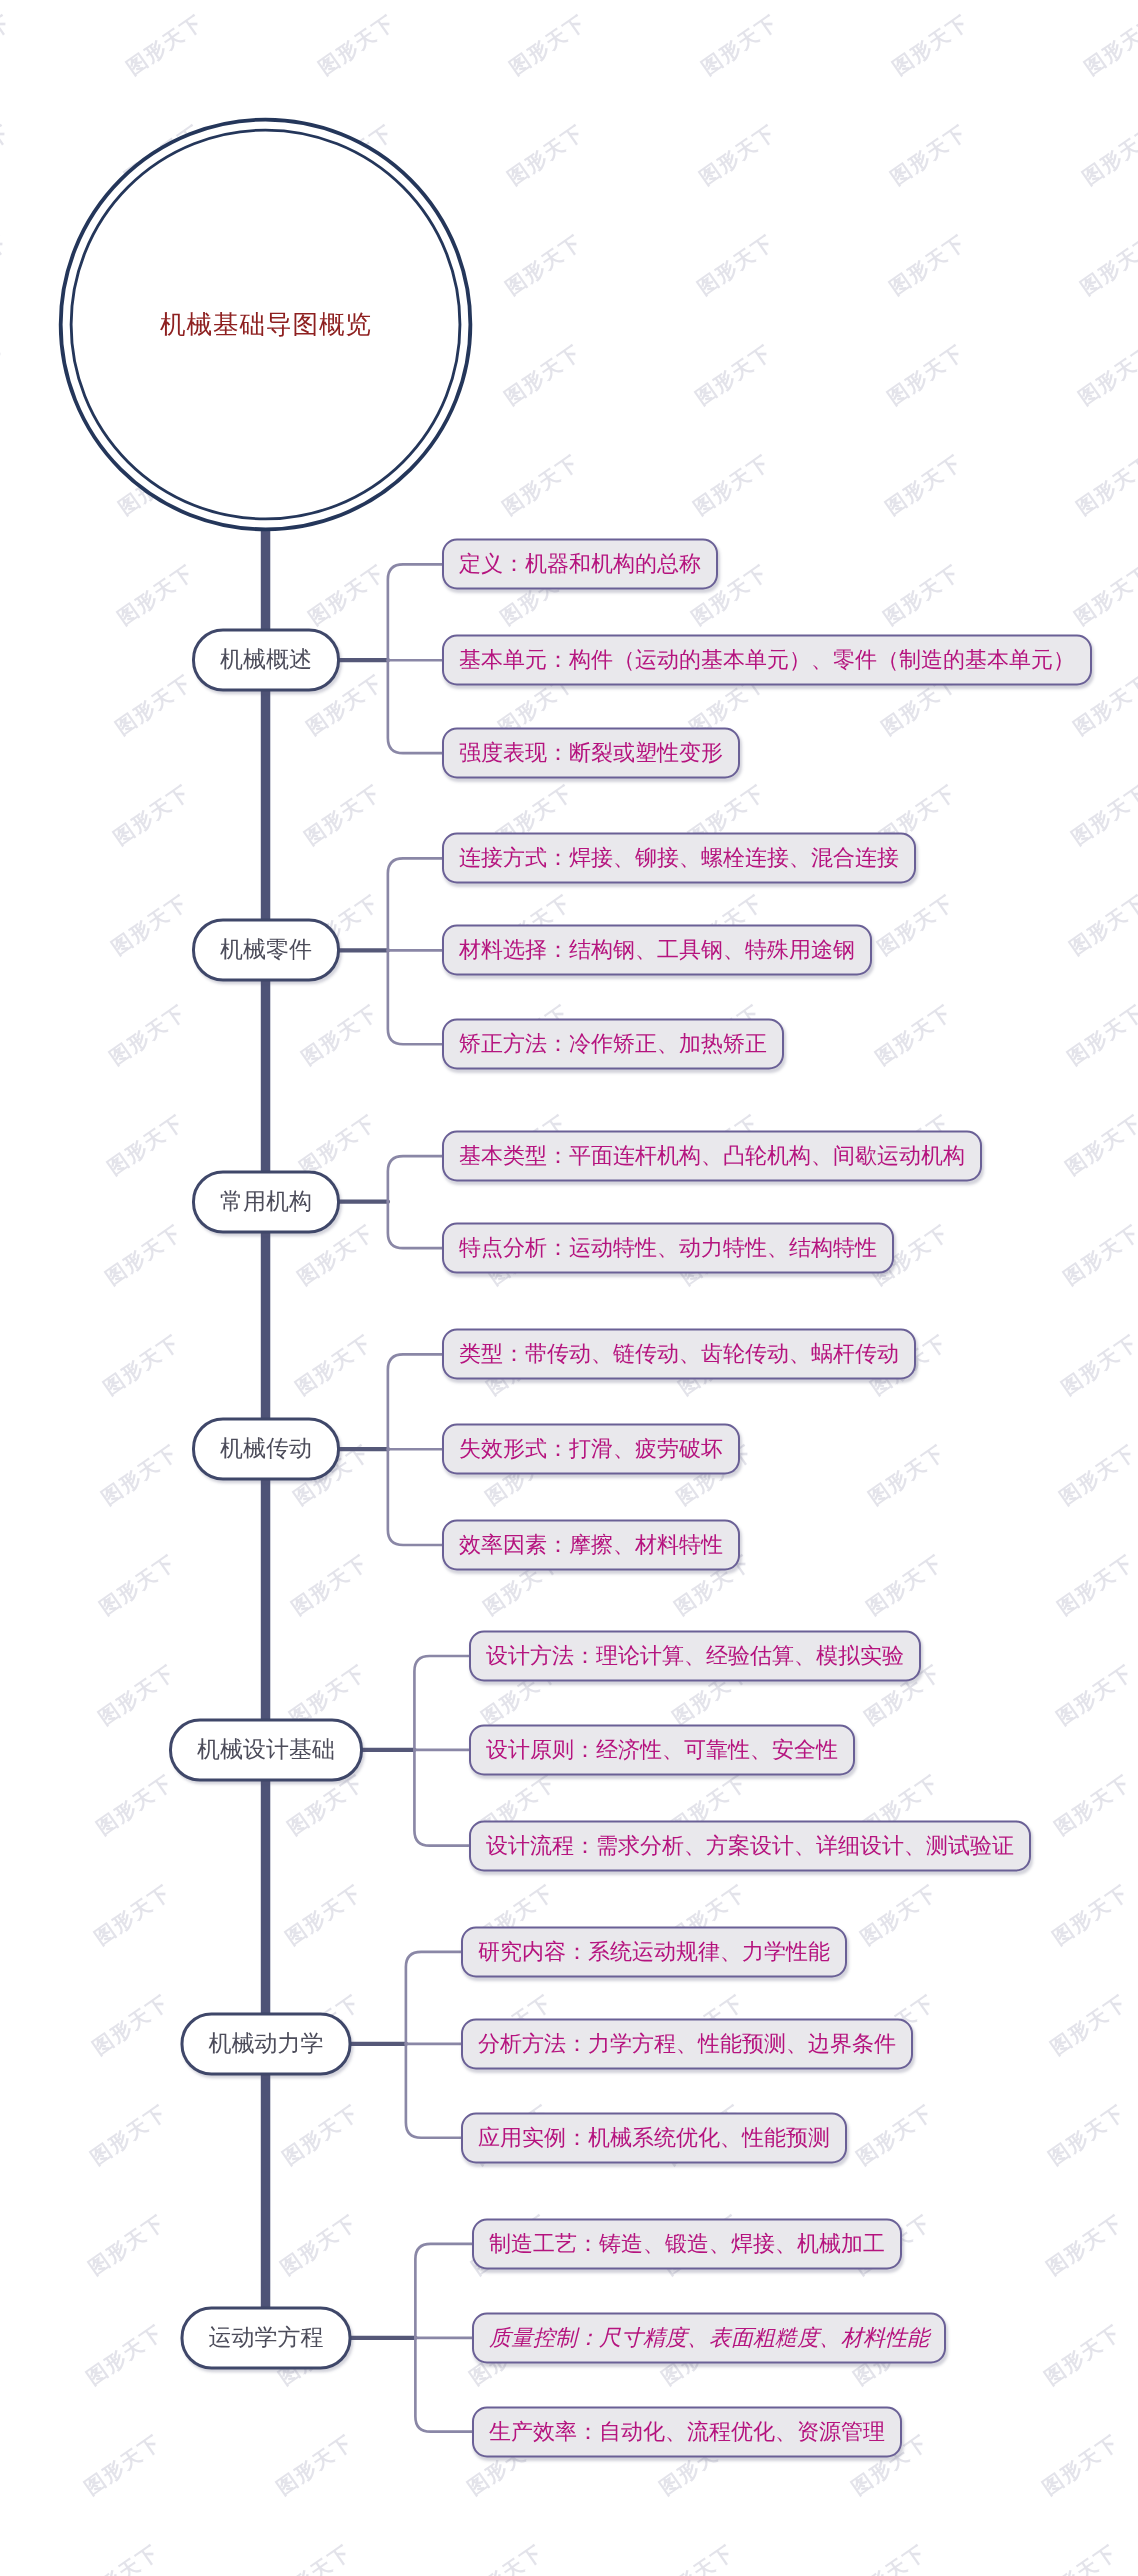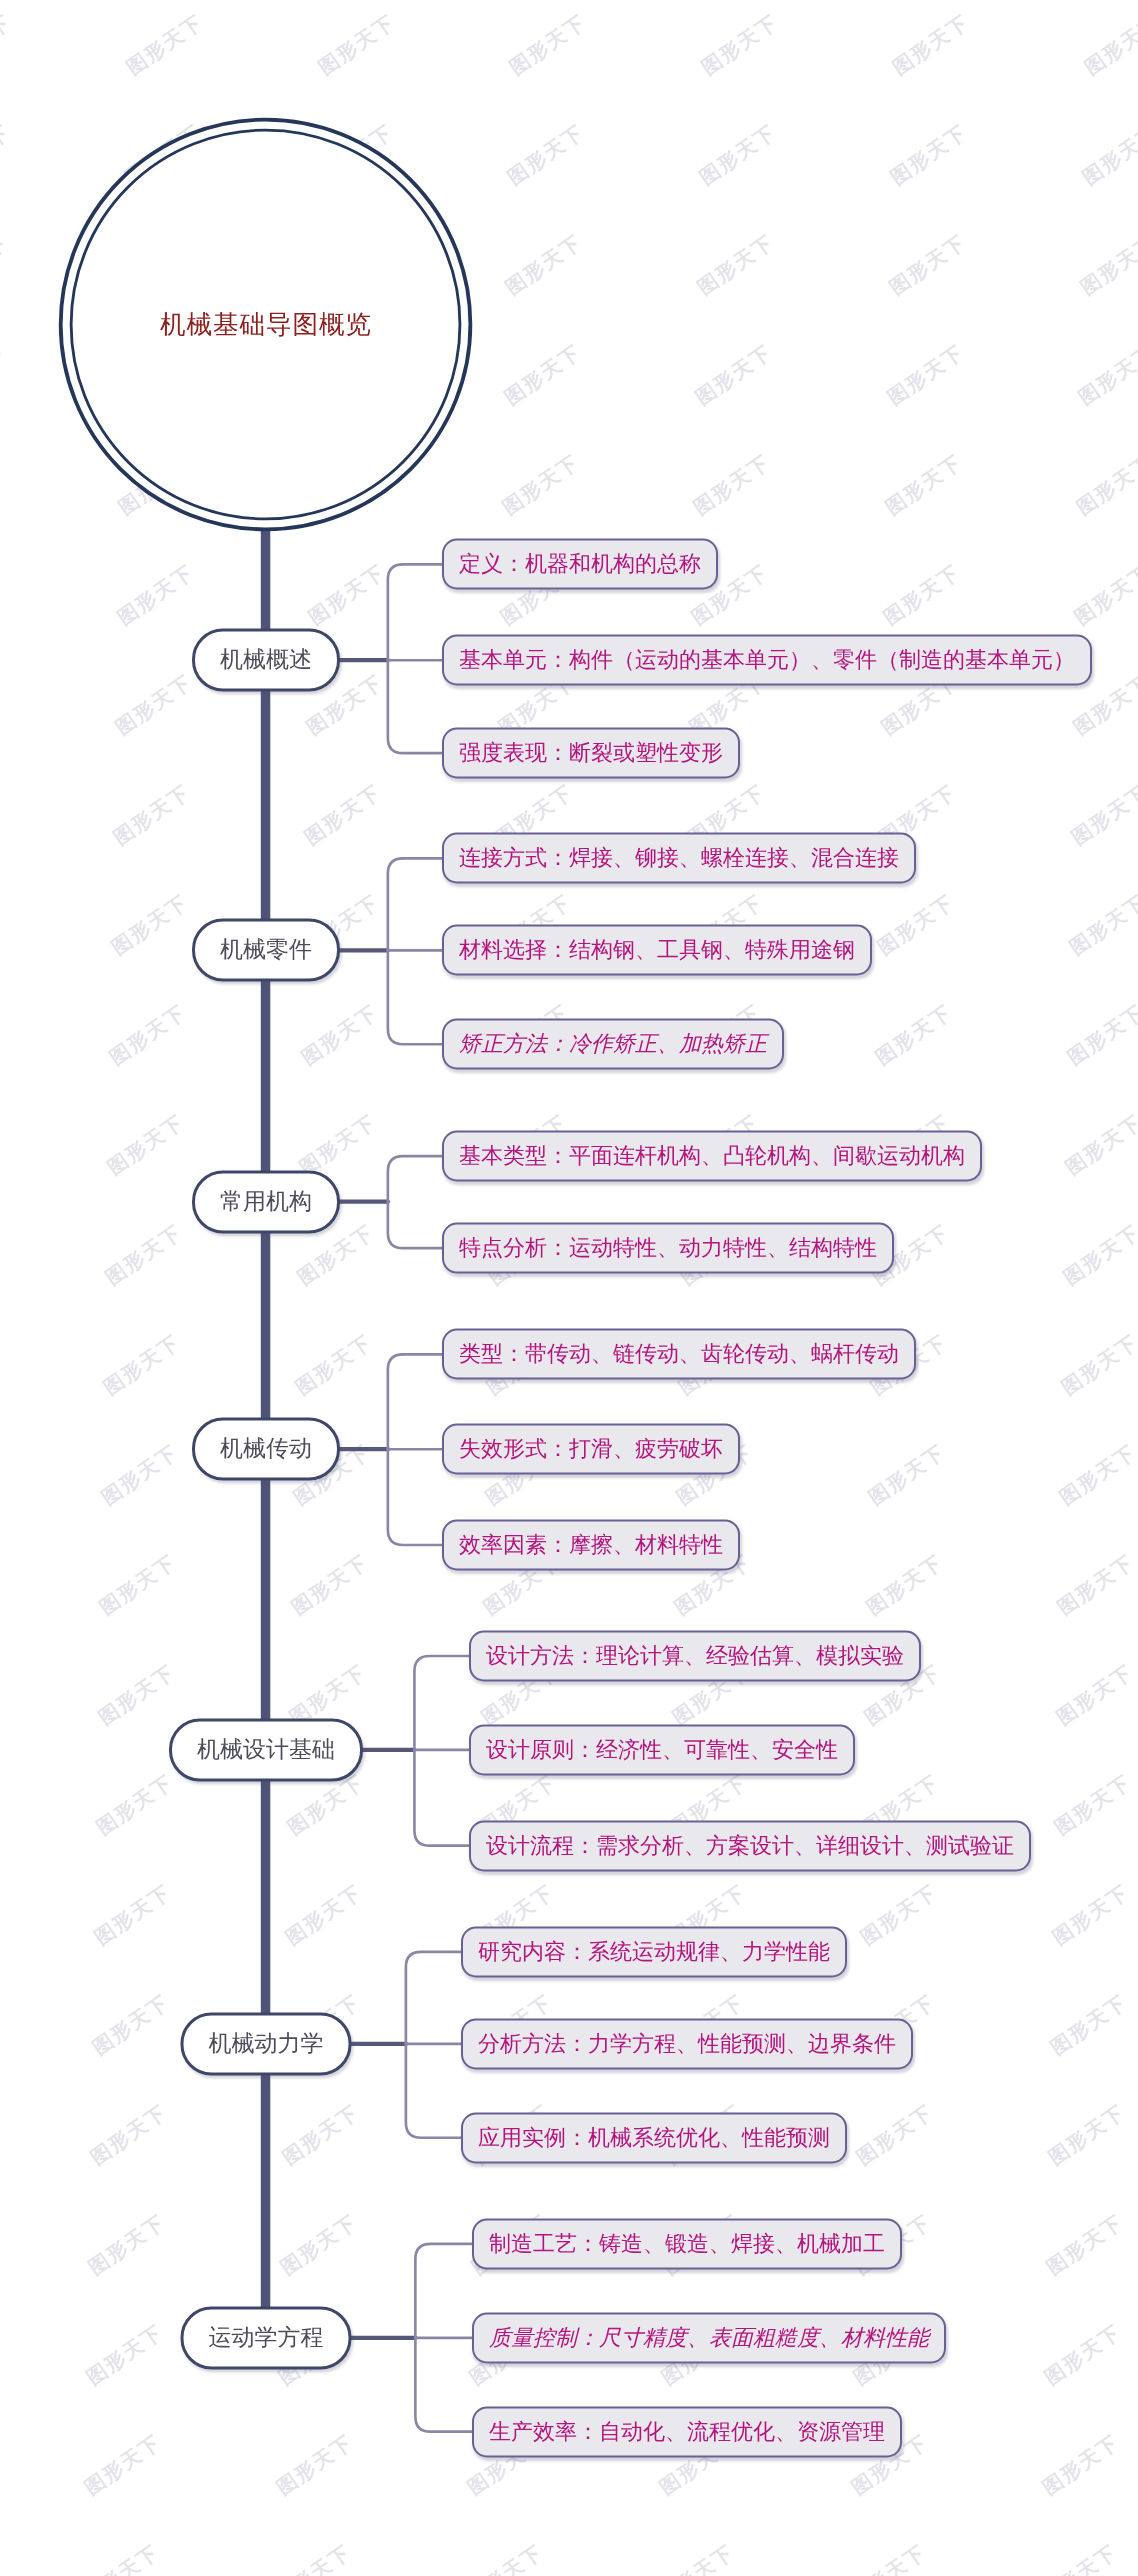--- a/index.html
+++ b/index.html
@@ -243,21 +243,21 @@
     </svg>
   <div id="root-topic">机械基础导图概览</div>
   <div id="nodes">
       <div class="branch-node" style="left: 266px; top: 660px;">机械概述</div>
       <div class="child-node" style="left: 442px; top: 564px;">定义：机器和机构的总称</div>
       <div class="child-node" style="left: 442px; top: 660px;">基本单元：构件（运动的基本单元）、零件（制造的基本单元）</div>
       <div class="child-node" style="left: 442px; top: 753px;">强度表现：断裂或塑性变形</div>
       <div class="branch-node" style="left: 266px; top: 950px;">机械零件</div>
       <div class="child-node" style="left: 442px; top: 858px;">连接方式：焊接、铆接、螺栓连接、混合连接</div>
       <div class="child-node" style="left: 442px; top: 950px;">材料选择：结构钢、工具钢、特殊用途钢</div>
-      <div class="child-node" style="left: 442px; top: 1044px; font-style: italic;">矫正方法：冷作矫正、加热矫正</div>
+      <div class="child-node" style="left: 442px; top: 1044px;">矫正方法：冷作矫正、加热矫正</div>
       <div class="branch-node" style="left: 266px; top: 1202px;">常用机构</div>
       <div class="child-node" style="left: 442px; top: 1156px;">基本类型：平面连杆机构、凸轮机构、间歇运动机构</div>
       <div class="child-node" style="left: 442px; top: 1248px;">特点分析：运动特性、动力特性、结构特性</div>
       <div class="branch-node" style="left: 266px; top: 1449px;">机械传动</div>
       <div class="child-node" style="left: 442px; top: 1354px;">类型：带传动、链传动、齿轮传动、蜗杆传动</div>
       <div class="child-node" style="left: 442px; top: 1449px;">失效形式：打滑、疲劳破坏</div>
       <div class="child-node" style="left: 442px; top: 1545px;">效率因素：摩擦、材料特性</div>
       <div class="branch-node" style="left: 266px; top: 1750px;">机械设计基础</div>
       <div class="child-node" style="left: 469px; top: 1656px;">设计方法：理论计算、经验估算、模拟实验</div>
       <div class="child-node" style="left: 469px; top: 1750px;">设计原则：经济性、可靠性、安全性</div>

